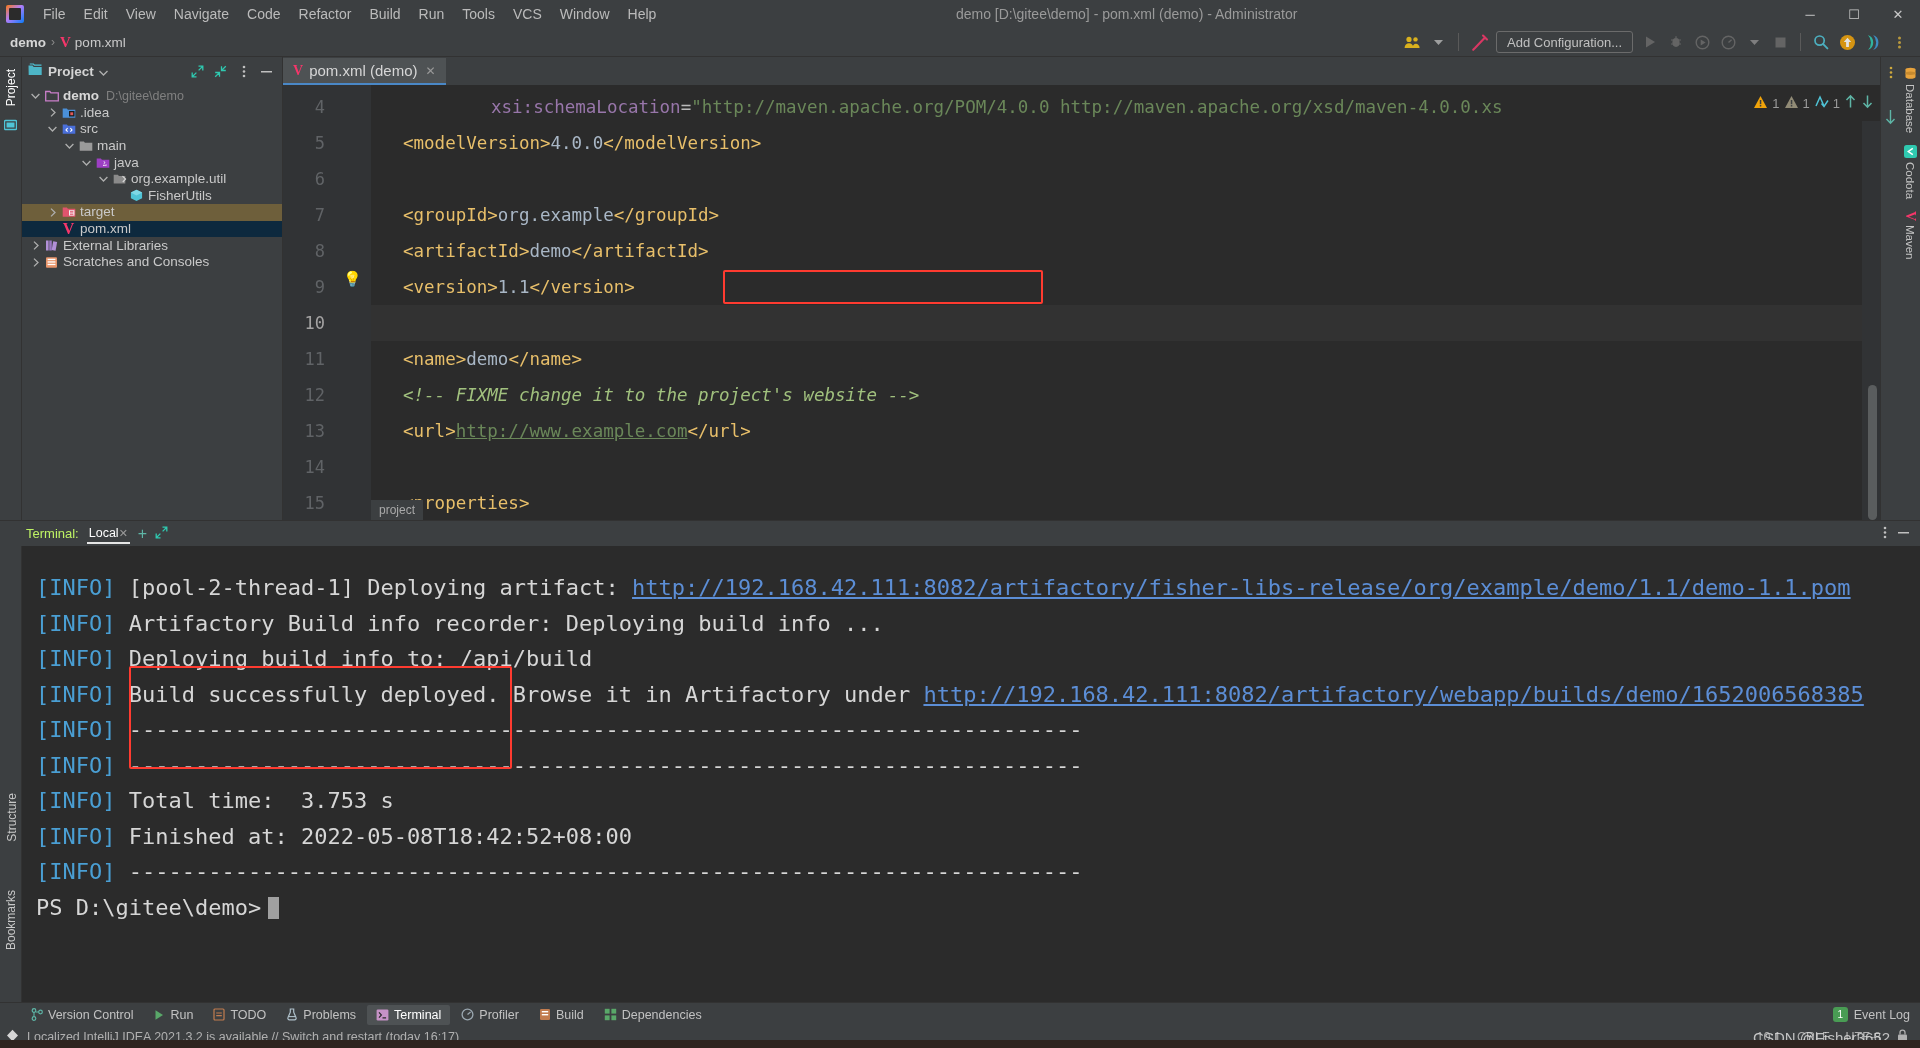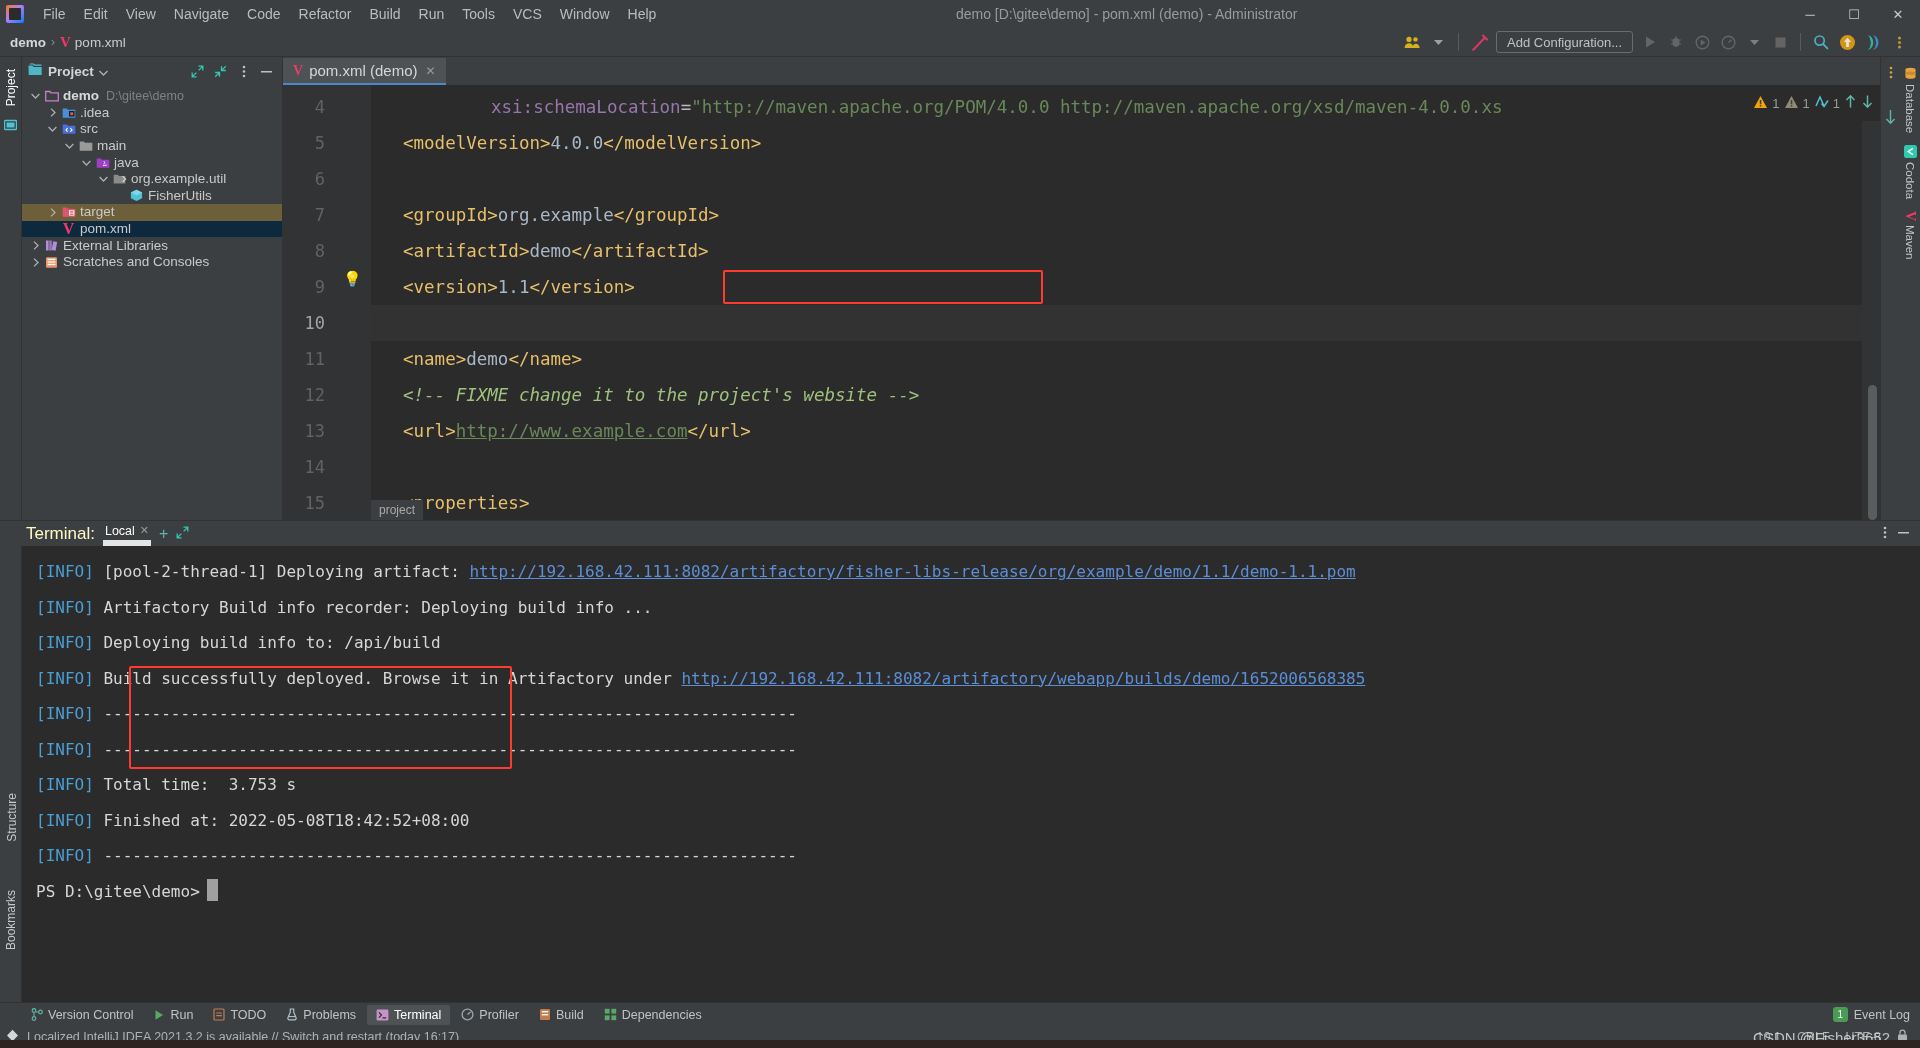--- a/index.html
+++ b/index.html
@@ -87,27 +87,27 @@
   .scroll-ed { position:absolute; right:3px; width:9px; background:#5a5d5e; border-radius:5px; }
 
   .rightstrip { width:40px; background:#3c3f41; border-left:1px solid #323232; display:flex; }
   .rs-col { width:20px; display:flex; flex-direction:column; align-items:center; padding-top:4px; }
   .rs-tabs { width:20px; display:flex; flex-direction:column; align-items:center; padding-top:6px; gap:4px; }
   .rtab { writing-mode:vertical-rl; font-size:11.5px; color:#c4c4c4; display:flex; align-items:center; gap:4px; padding:4px 0; }
 
   
   .termwrap { height:482px; background:#2b2b2b; display:flex; flex-direction:column; flex:0 0 482px; border-top:1px solid #323232; }
   .termhead { height:25px; background:#3c3f41; display:flex; align-items:center; padding-left:26px; gap:8px; }
-  .termhead .lab { font-size:17px; color:#fef9c3; }
-  .termtab { font-size:12.5px; color:#ffffff; border-bottom:7px solid #e5e5e5; padding:3px 2px 2px; display:flex; align-items:center; gap:5px; }
+  .termhead .lab { font-size:13px; color:#bef264; }
+  .termtab { font-size:12.5px; color:#ffffff; border-bottom:2px solid #e5e5e5; padding:3px 2px 2px; display:flex; align-items:center; }
   .termtab .x { color:#9a9a9a; font-size:11px; }
   .termhead-right { margin-left:auto; display:flex; align-items:center; gap:10px; padding-right:10px; }
   .termbody { flex:1; display:flex; min-height:0; position:relative; background:#2b2b2b; }
   .termleftstrip { width:22px; background:#3c3f41; border-right:1px solid #323232; display:flex; flex-direction:column; align-items:center; justify-content:flex-end; padding-bottom:6px; }
-  .termcontent { flex:1; position:relative; font-family:"DejaVu Sans Mono", monospace; font-size:16px; line-height:35.5px; color:#d6d6d6; padding:8px 0 0 14px; overflow:hidden; }
+  .termcontent { flex:1; position:relative; font-family:"DejaVu Sans Mono", monospace; font-size:22px; line-height:35.5px; color:#d6d6d6; padding:24px 0 0 14px; overflow:hidden; }
   .tline { white-space:pre; }
   .info { color:#4a9fd4; }
   .tlink { color:#5c8ed6; text-decoration:underline; }
   .green { color:#4ec94e; }
   .cursor-blk { display:inline-block; width:11px; height:22px; background:#a0a0a0; vertical-align:-4px; margin-left:7px; }
 
   
   .toolbtns { height:24px; background:#3c3f41; display:flex; align-items:center; padding-left:22px; gap:2px; border-top:1px solid #323232; flex:0 0 24px;justify-content:flex-end; }
   .tb-item { display:flex; align-items:center; gap:5px; font-size:12.5px; color:#c2c2c2; padding:3px 9px; border-radius:2px; }
   .tb-item.active { background:#4e5254; color:#ffffff; }

